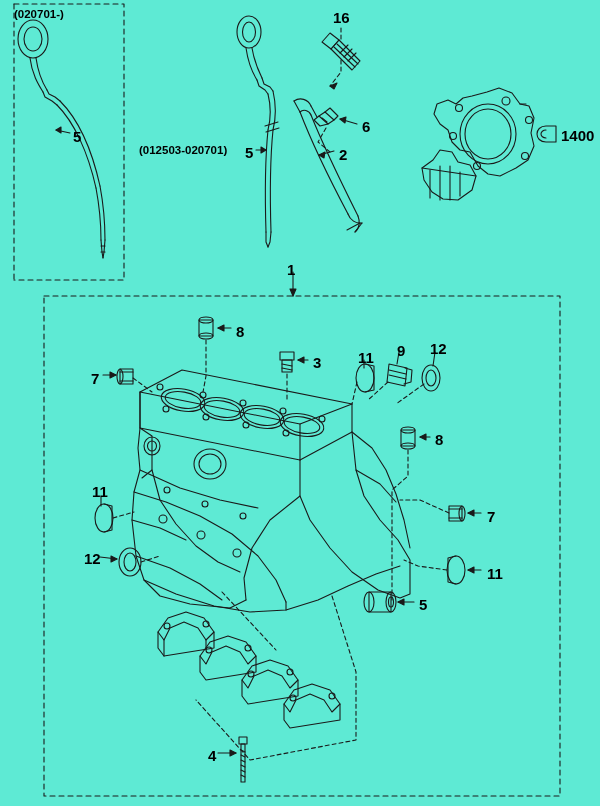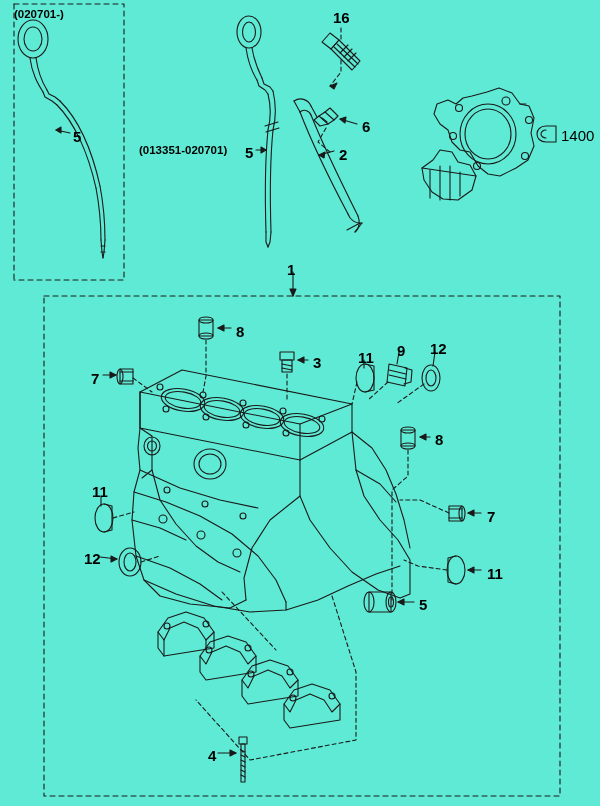--- a/index.html
+++ b/index.html
@@ -37,21 +37,21 @@
     font-size: 11.5px;
     font-weight: bold;
     color: #000000;
     white-space: nowrap;
     line-height: 1;
   }
   .part-no {
     position: absolute;
     font-family: "Liberation Sans", sans-serif;
     font-size: 15px;
-    font-weight: normal;
+    font-weight: bold;
     color: #000000;
     white-space: nowrap;
     line-height: 1;
   }
 </style>
 </head>
 <body>
 
 <div id="page">
 
@@ -375,21 +375,21 @@
         <ellipse cx="391" cy="602" rx="5" ry="10"></ellipse>
         <ellipse cx="391" cy="602" rx="2.5" ry="5"></ellipse>
       </g>
       <path d="M414 602 L 398 602"></path>
       <path d="M398 602 L 404 599 L 404 605 Z" fill="#1a1a1a"></path>
 
     </g>
   </svg>
 
   <div class="range-label" style="left:14px; top:9px;">(020701-)</div>
-  <div class="range-label" style="left:139px; top:145px;">(013351-020701)</div>
+  <div class="range-label" style="left:139px; top:145px;">(012503-020701)</div>
 
   <div class="callout" style="left:73px; top:129px;">5</div>
   <div class="callout" style="left:245px; top:145px;">5</div>
   <div class="callout" style="left:333px; top:10px;">16</div>
   <div class="callout" style="left:362px; top:119px;">6</div>
   <div class="callout" style="left:339px; top:147px;">2</div>
   <div class="part-no" style="left:561px; top:128px;">1400</div>
   <div class="callout" style="left:287px; top:262px;">1</div>
   <div class="callout" style="left:236px; top:324px;">8</div>
   <div class="callout" style="left:313px; top:355px;">3</div>

